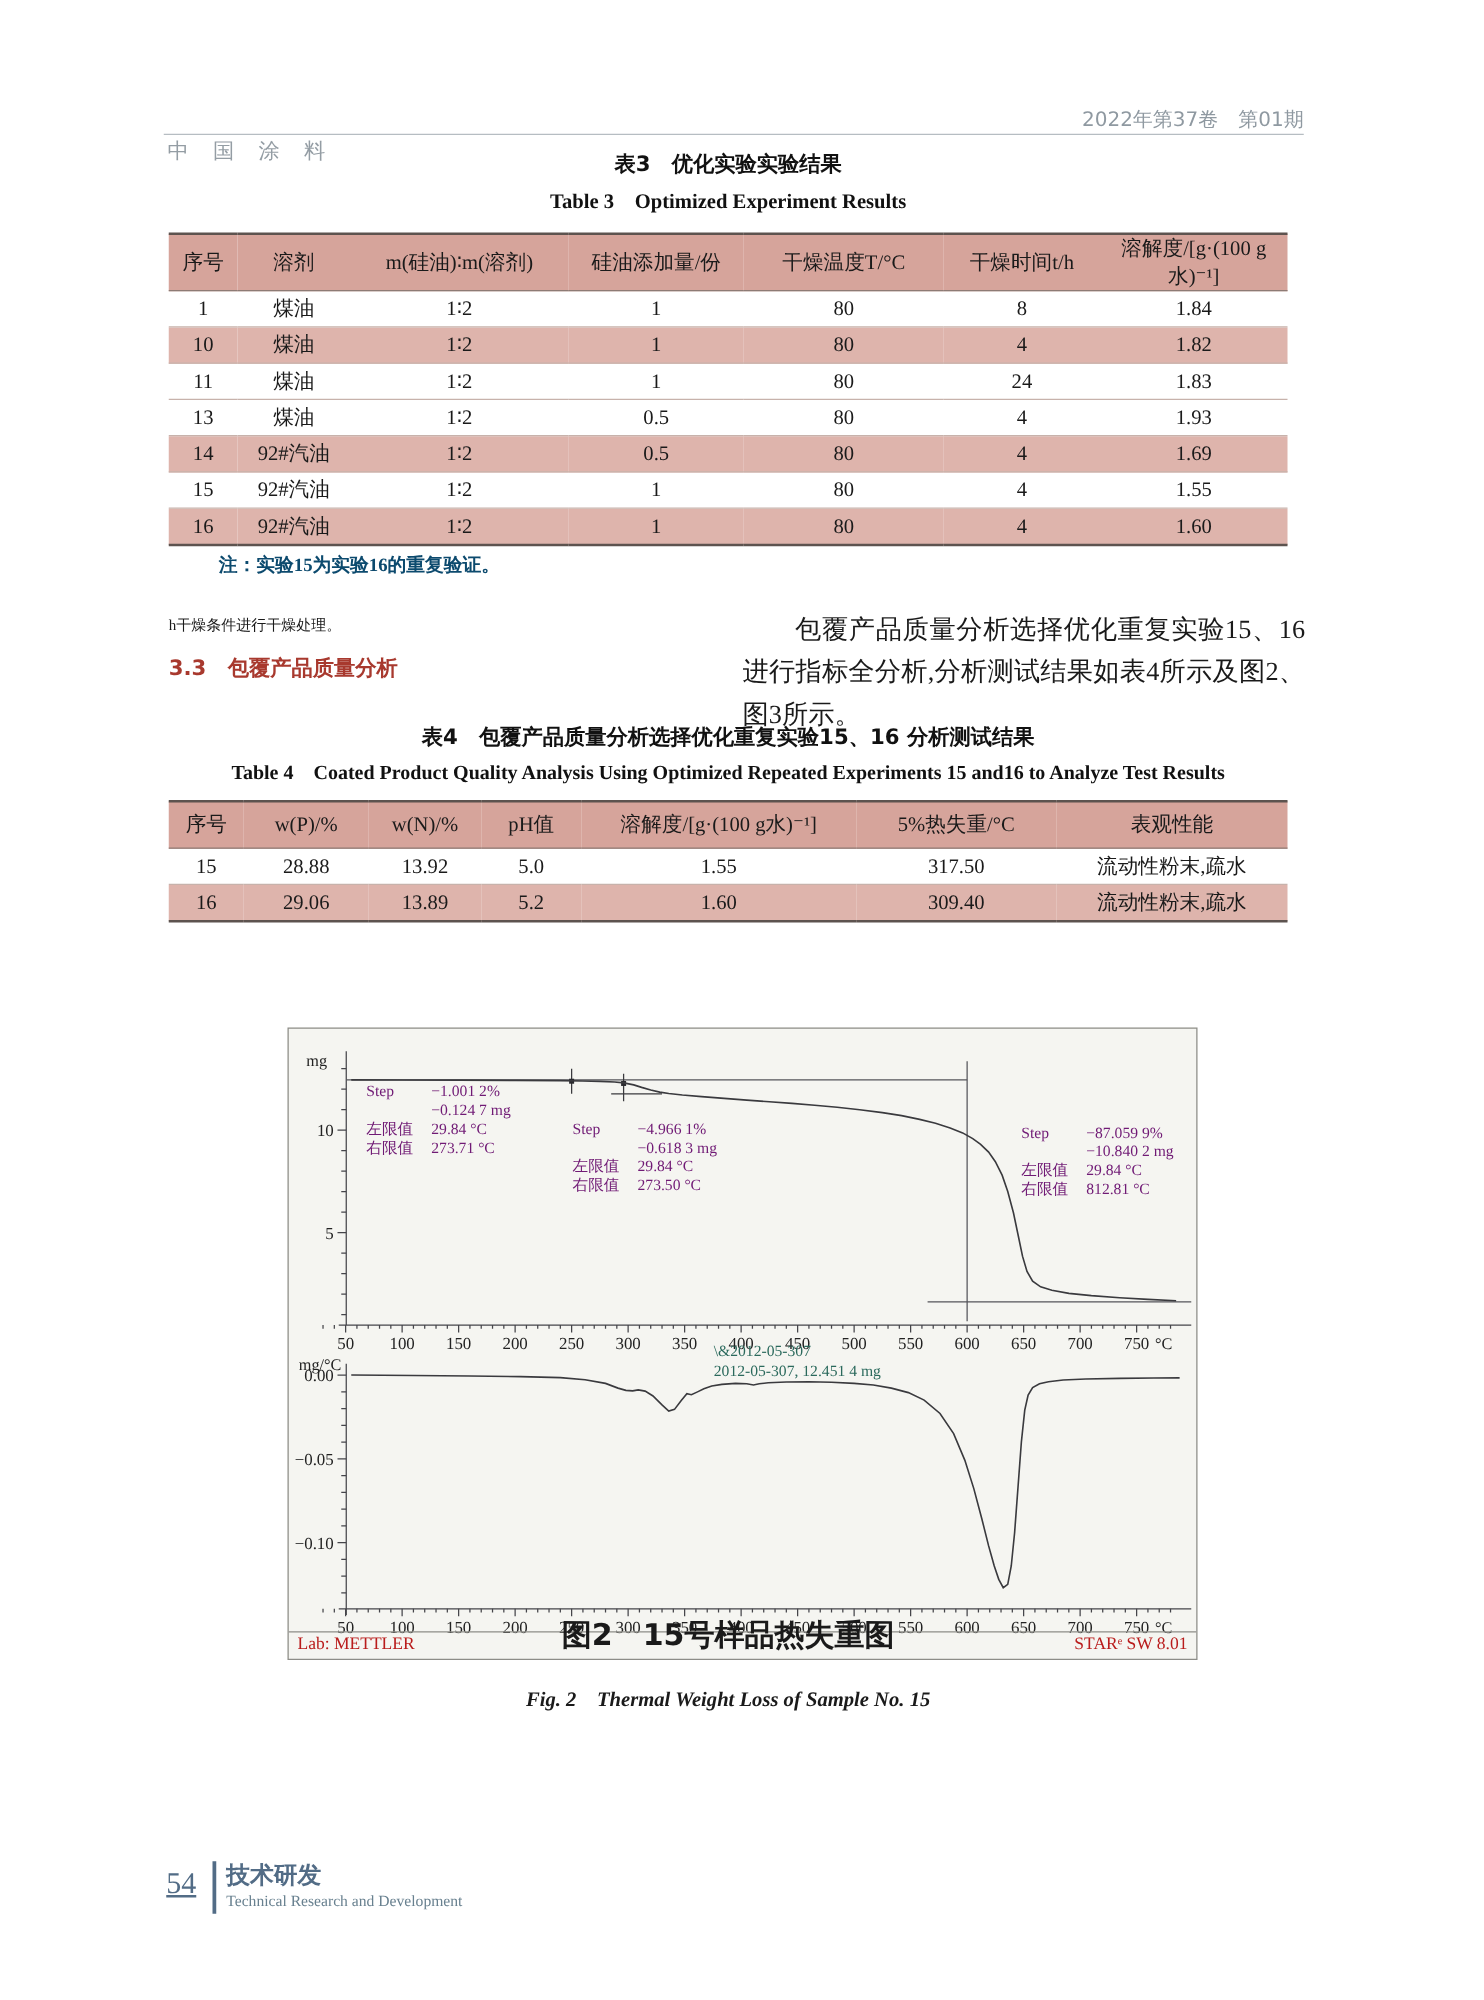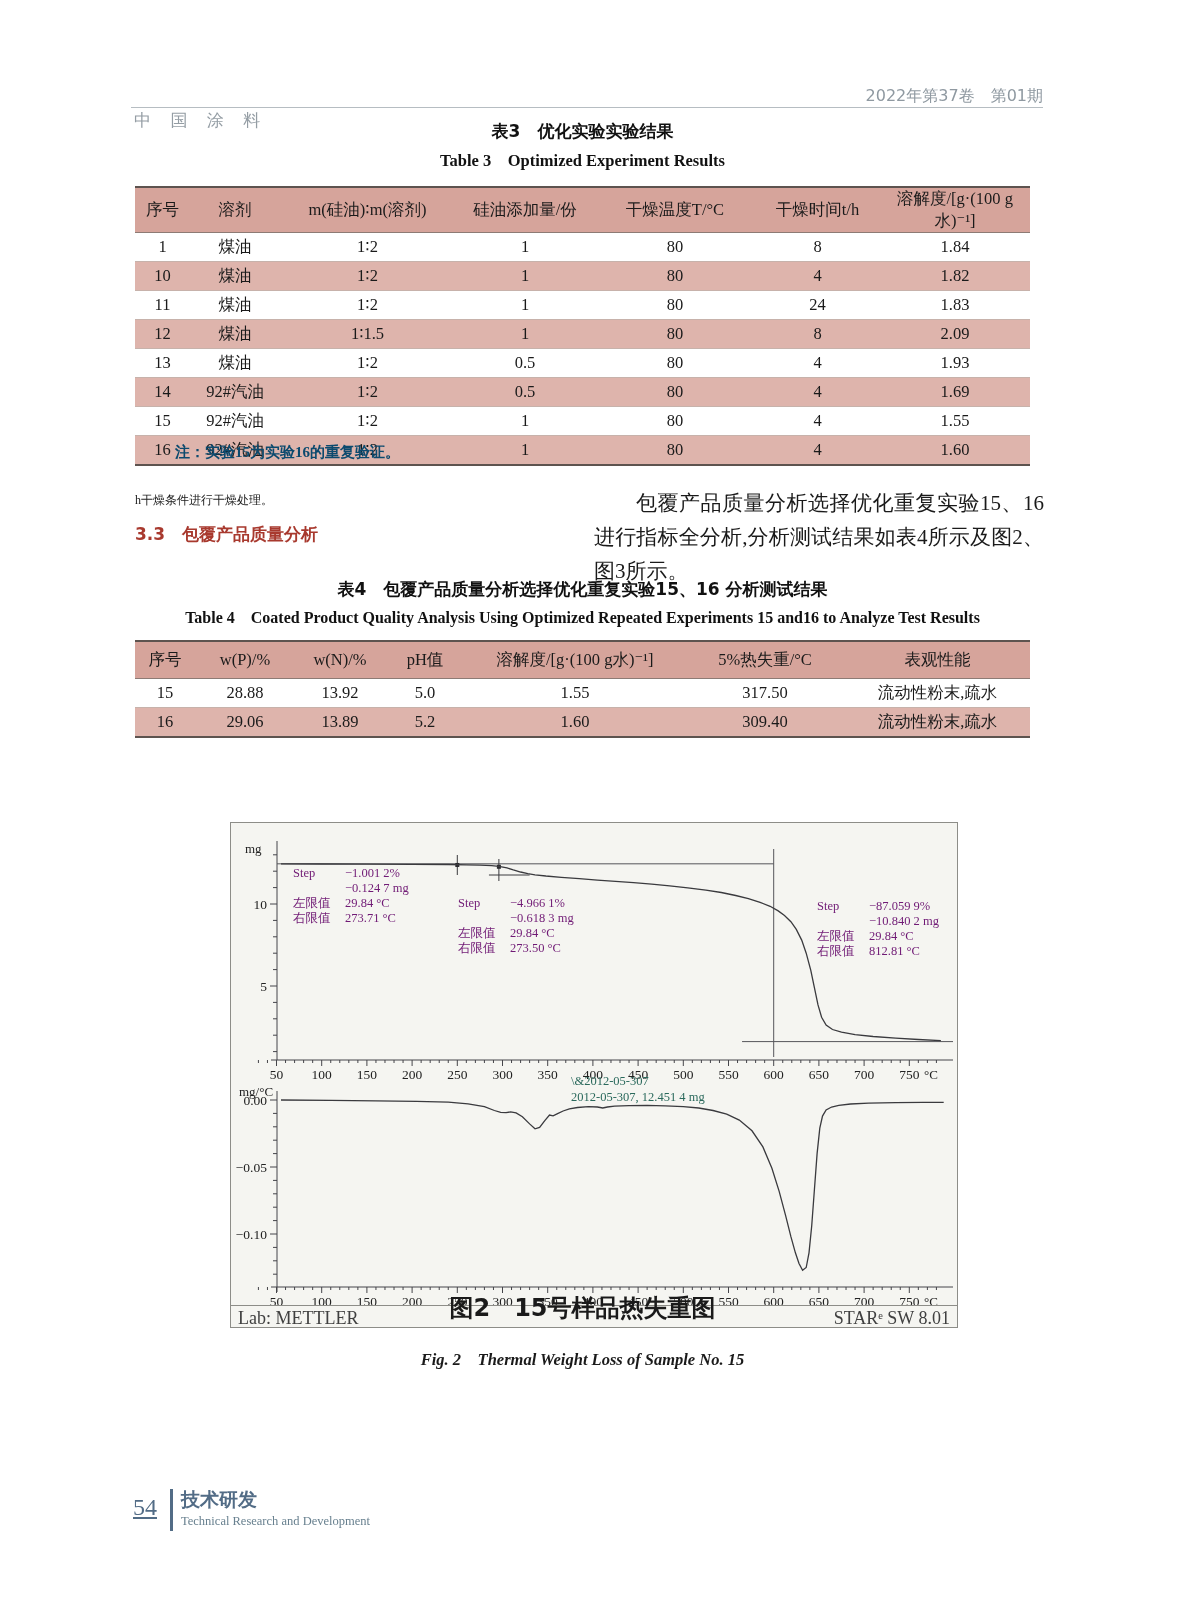--- a/index.html
+++ b/index.html
@@ -19,21 +19,21 @@
   table.dt tr.pink td{background:#deb4ac;}
   table.dt tr:last-child td{border-bottom:2px solid #5d534f;}
   .tnote{left:175px;top:443px;font-size:15px;font-weight:bold;color:#0c4a6e;}
   
   .bodyline{left:135px;top:492px;font-size:12px;}
   .sechead{left:135px;top:523px;font-size:17px;font-weight:bold;color:#a8392e;font-family:"DejaVu Sans","Liberation Sans",sans-serif;}
   .rightpara{left:594px;top:486px;width:450px;font-size:21px;line-height:34px;text-align:justify;text-indent:2em;}
   
   .chartbox{left:230px;top:822px;width:728px;height:506px;background:#f5f5f1;border:1px solid #8d8d88;box-sizing:border-box;}
   .chartbox svg{display:block;}
-  .chart-footer{position:absolute;left:0;right:0;bottom:0;height:21px;border-top:1px solid #8d8d88;font-size:18px;color:#404040;}
+  .chart-footer{position:absolute;left:0;right:0;bottom:0;height:21px;border-top:1px solid #8d8d88;font-size:14px;color:#b91c1c;}
   .chart-footer .lab{position:absolute;left:7px;top:2px;}
   .chart-footer .sw{position:absolute;right:7px;top:2px;}
   .step-ann{position:absolute;font-size:12.5px;line-height:15px;color:#701a75;white-space:nowrap;}
   .step-ann .r{display:flex;}
   .step-ann .r .l{width:52px;}
   .teal-ann{position:absolute;left:340px;top:250px;font-size:12.5px;line-height:16px;color:#2a695c;white-space:nowrap;}
   .tick-label{font-size:13.5px;fill:#222;font-family:"Liberation Serif","DejaVu Serif",serif;}
   .axis-unit{font-size:13px;fill:#222;font-family:"Liberation Serif","DejaVu Serif",serif;}
   
   .figcap-cn{left:135px;top:1292px;width:895px;text-align:center;font-weight:bold;font-size:24px;font-family:"DejaVu Sans","Liberation Sans",sans-serif;}
@@ -95,29 +95,20 @@
           <td>1.82</td>
         </tr>
         <tr>
           <td>11</td>
           <td>煤油</td>
           <td>1∶2</td>
           <td>1</td>
           <td>80</td>
           <td>24</td>
           <td>1.83</td>
-        </tr>
-        <tr class="pink">
-          <td>12</td>
-          <td>煤油</td>
-          <td>1∶1.5</td>
-          <td>1</td>
-          <td>80</td>
-          <td>8</td>
-          <td>2.09</td>
         </tr>
         <tr>
           <td>13</td>
           <td>煤油</td>
           <td>1∶2</td>
           <td>0.5</td>
           <td>80</td>
           <td>4</td>
           <td>1.93</td>
         </tr>

